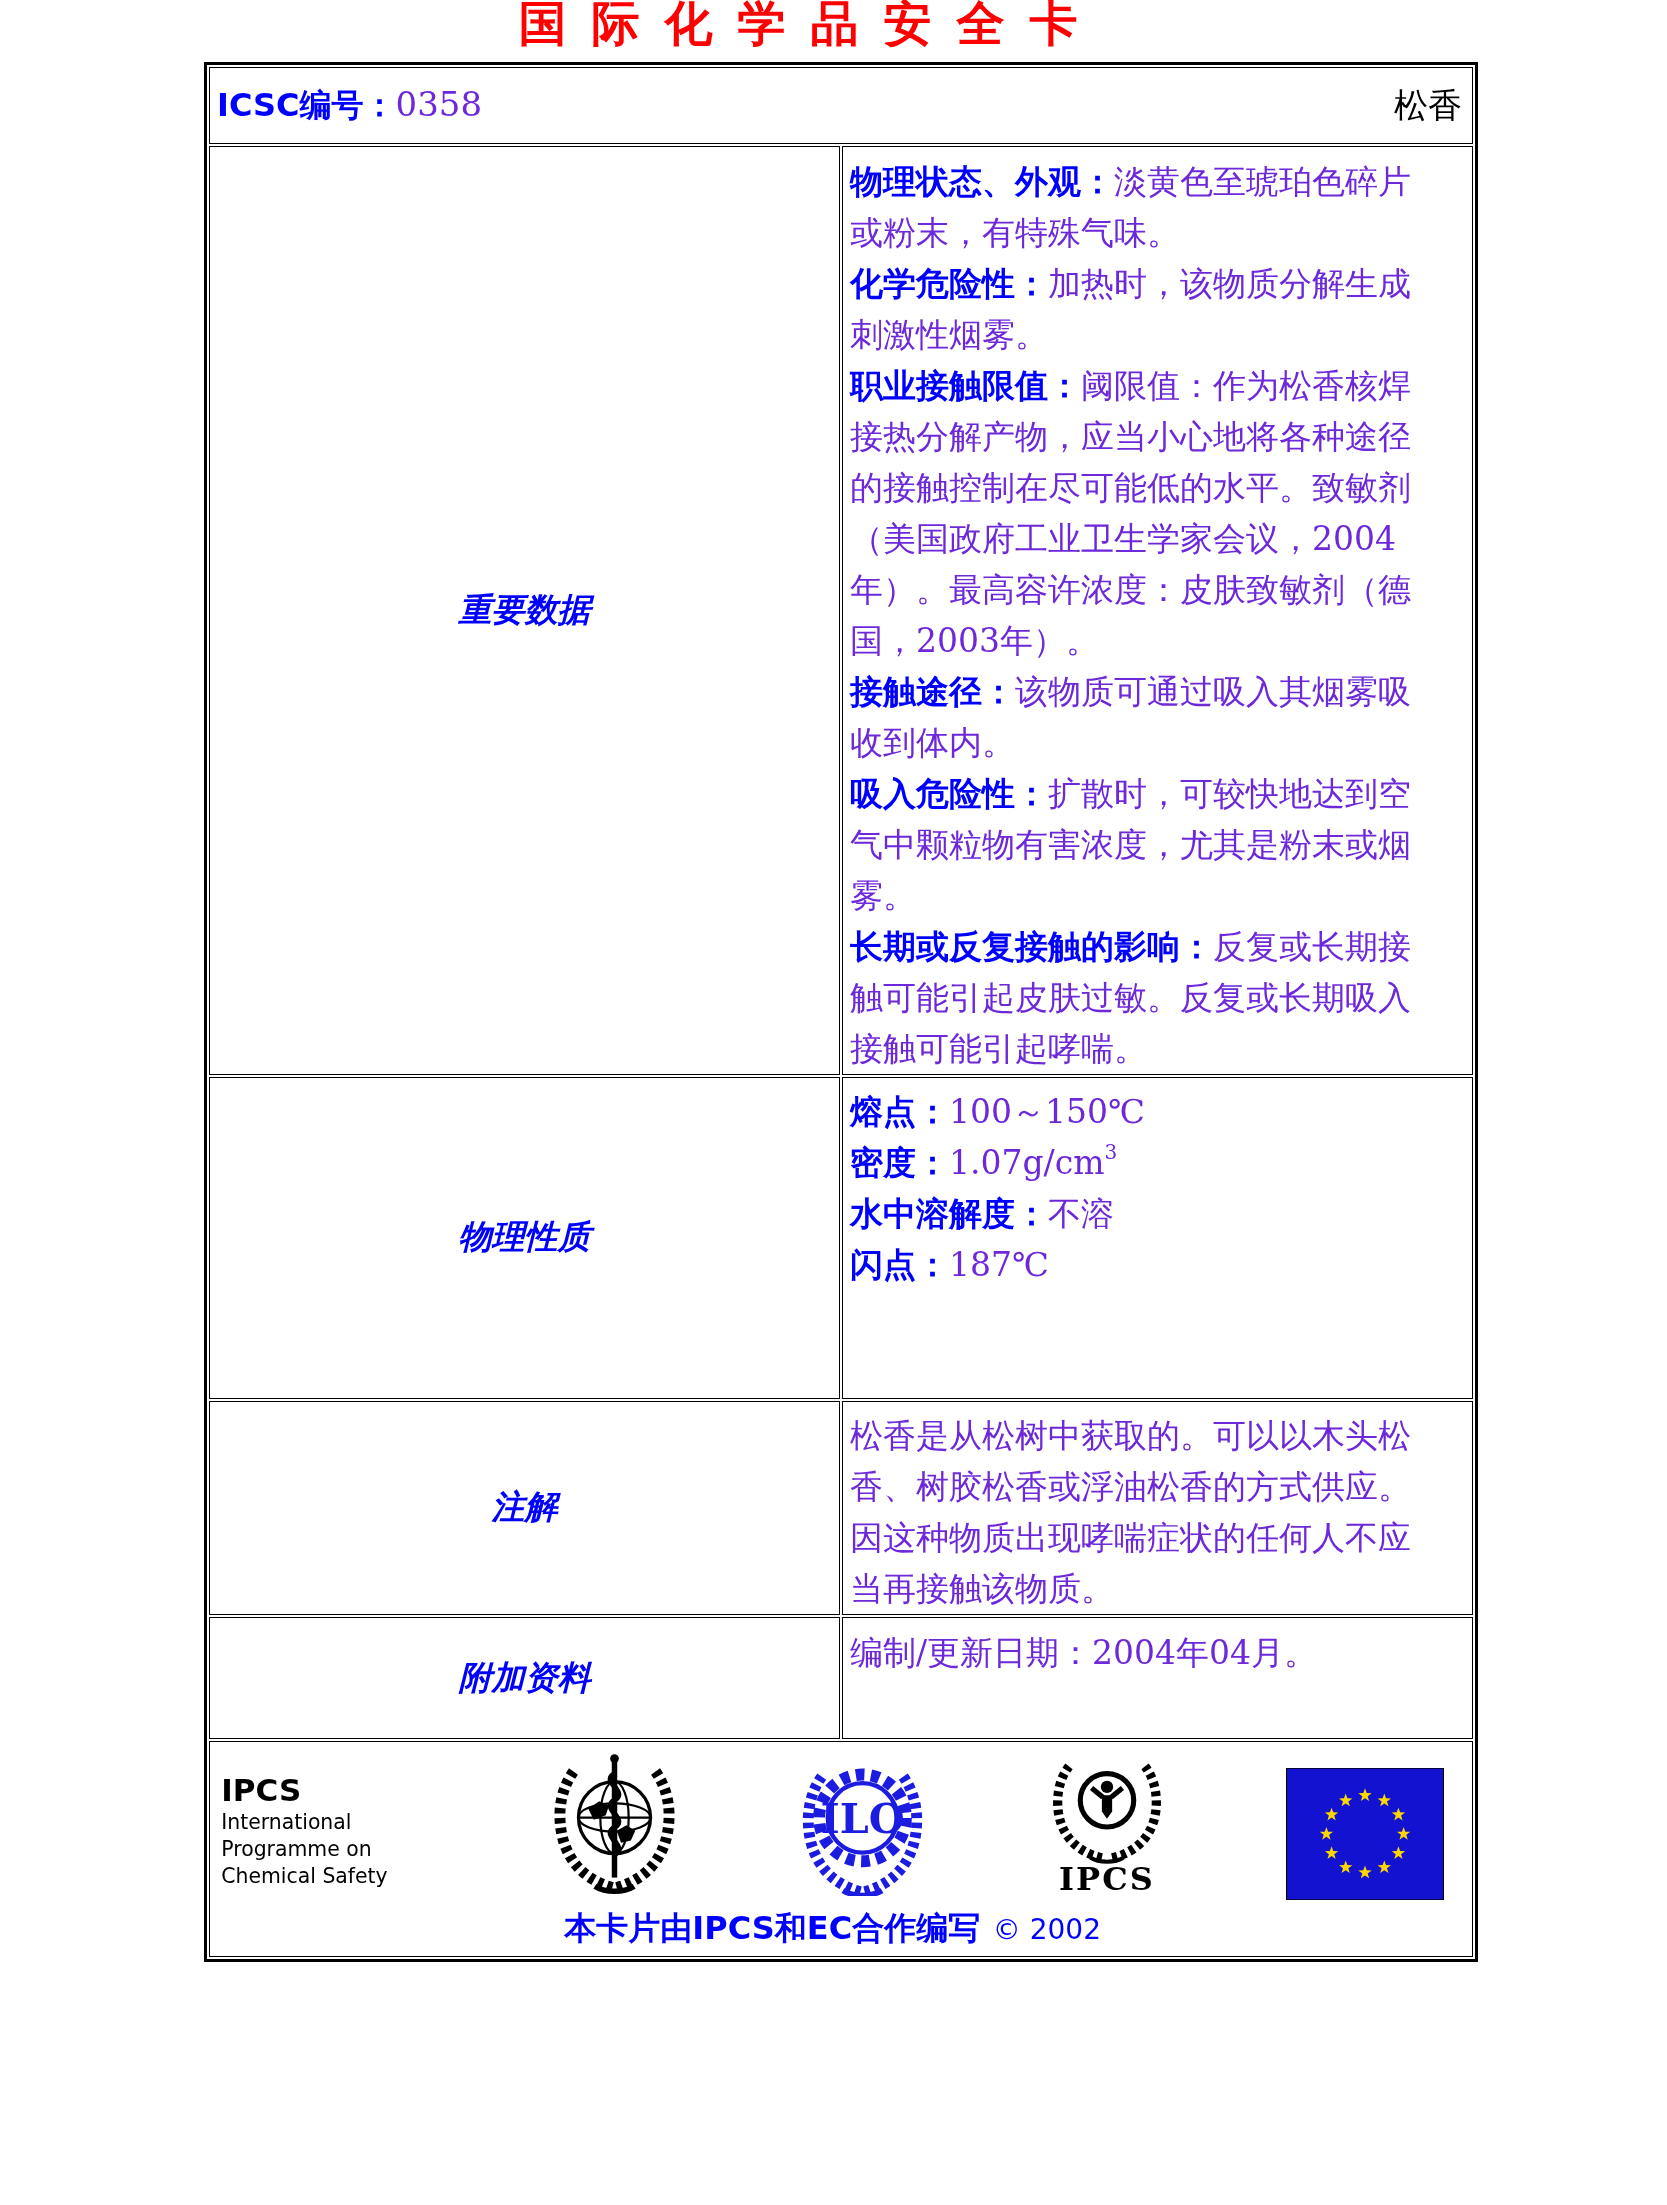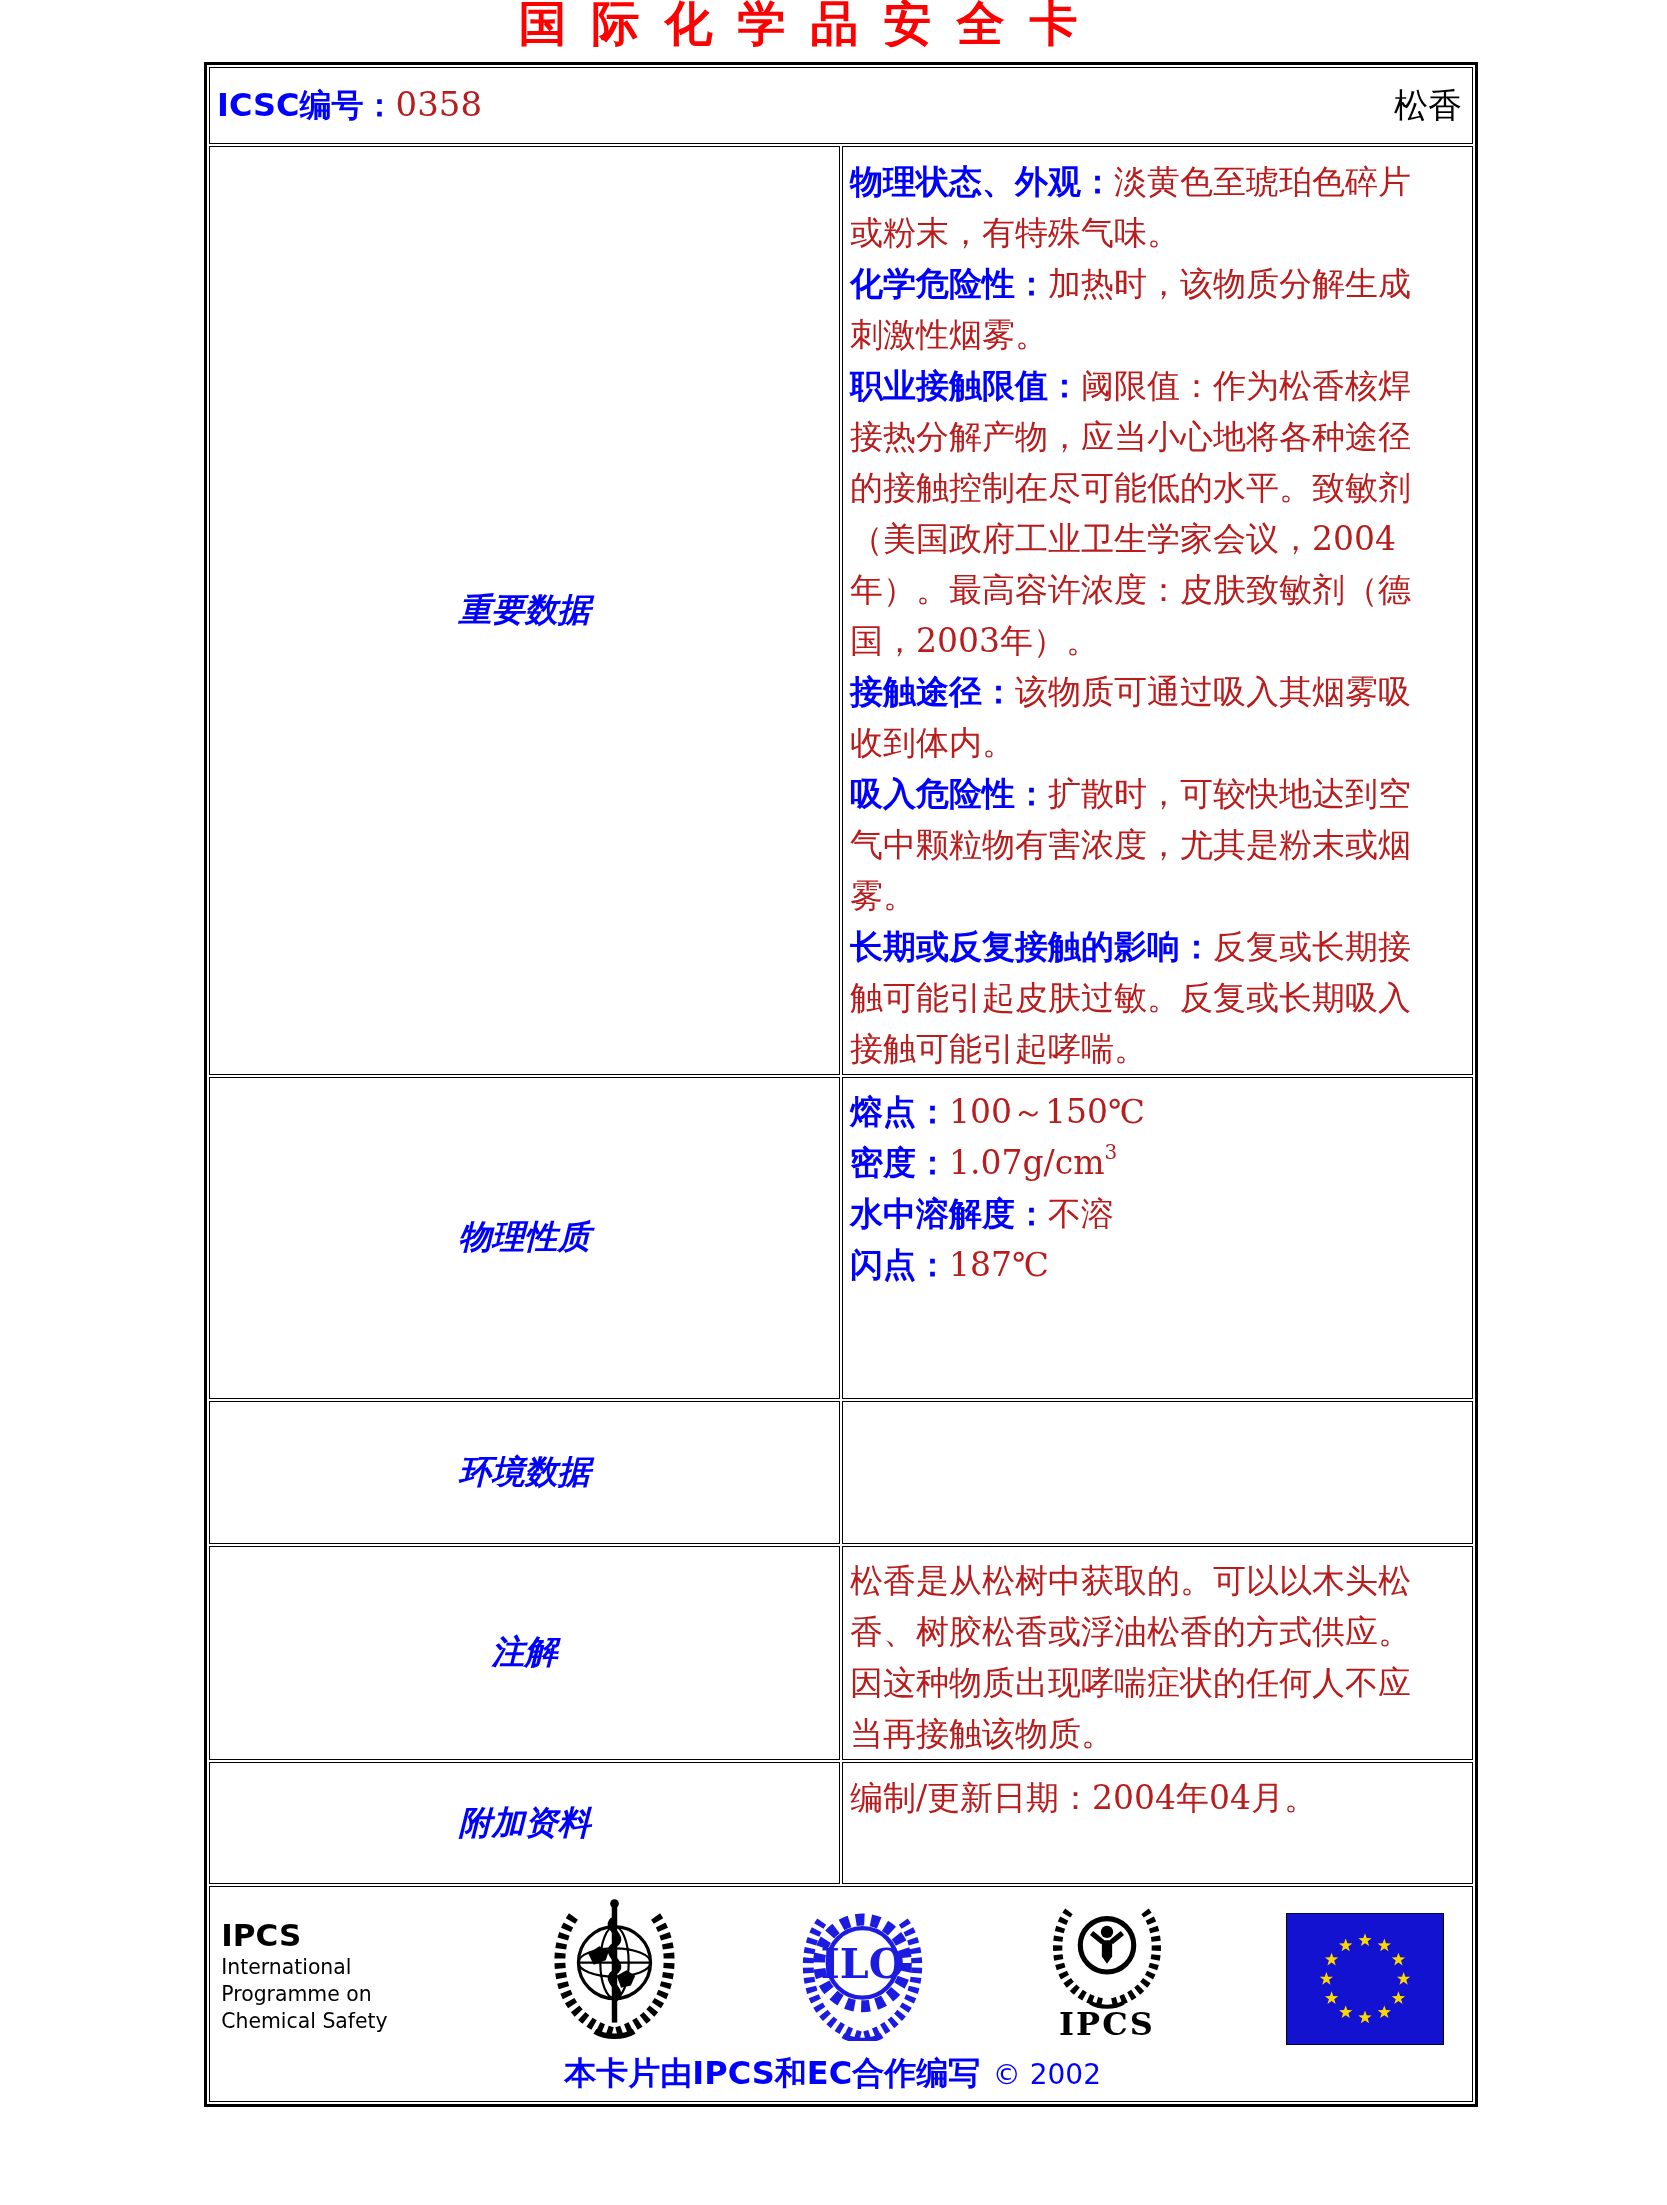--- a/index.html
+++ b/index.html
@@ -62,21 +62,21 @@
     color: #000000;
     font-family: "DejaVu Serif", serif;
     text-align: left;
     word-break: break-word;
   }
   .blue-label {
     font-family: "DejaVu Sans", sans-serif;
     font-weight: bold;
     color: #0000ff;
   }
-  .serif-text { font-family: "DejaVu Serif", serif; color: #b91c1c; }
+  .serif-text { font-family: "DejaVu Serif", serif; color: #6d28d9; }
   sup.den-sup { font-size: 20px; vertical-align: 15.5px; line-height: 0; }
 
   
   td.header-cell { height: 75px; vertical-align: middle; padding: 0 10px 0 7px; }
   .header-flex {
     display: flex;
     justify-content: space-between;
     align-items: center;
     width: 100%;
   }
@@ -175,28 +175,20 @@
         <div class="section-label">物理性质</div>
       </td>
       <td class="cell content-cell">
         <p class="para"><span class="blue-label">熔点：</span><span class="serif-text">100～150℃</span></p>
         <p class="para"><span class="blue-label">密度：</span><span class="serif-text">1.07g/cm</span><sup class="den-sup serif-text">3</sup></p>
         <p class="para"><span class="blue-label">水中溶解度：</span><span class="serif-text">不溶</span></p>
         <p class="para"><span class="blue-label">闪点：</span><span class="serif-text">187℃</span></p>
       </td>
     </tr>
 
-    <tr>
-      <td class="cell label-cell h-env">
-        <div class="section-label">环境数据</div>
-      </td>
-      <td class="cell content-cell">
-        <p class="para"></p>
-      </td>
-    </tr>
 
     <tr>
       <td class="cell label-cell h-notes">
         <div class="section-label">注解</div>
       </td>
       <td class="cell content-cell">
         <p class="para serif-text">松香是从松树中获取的。可以以木头松香、树胶松香或浮油松香的方式供应。因这种物质出现哮喘症状的任何人不应当再接触该物质。</p>
       </td>
     </tr>
 

